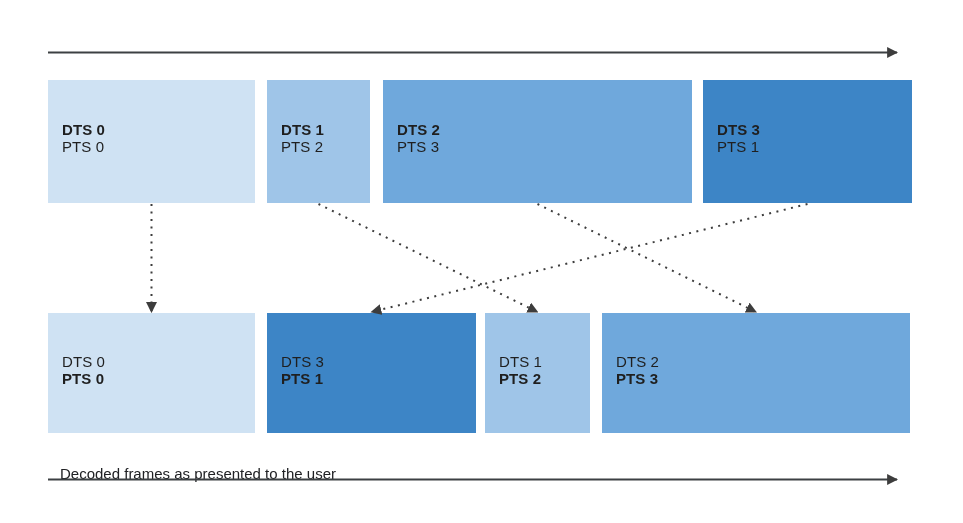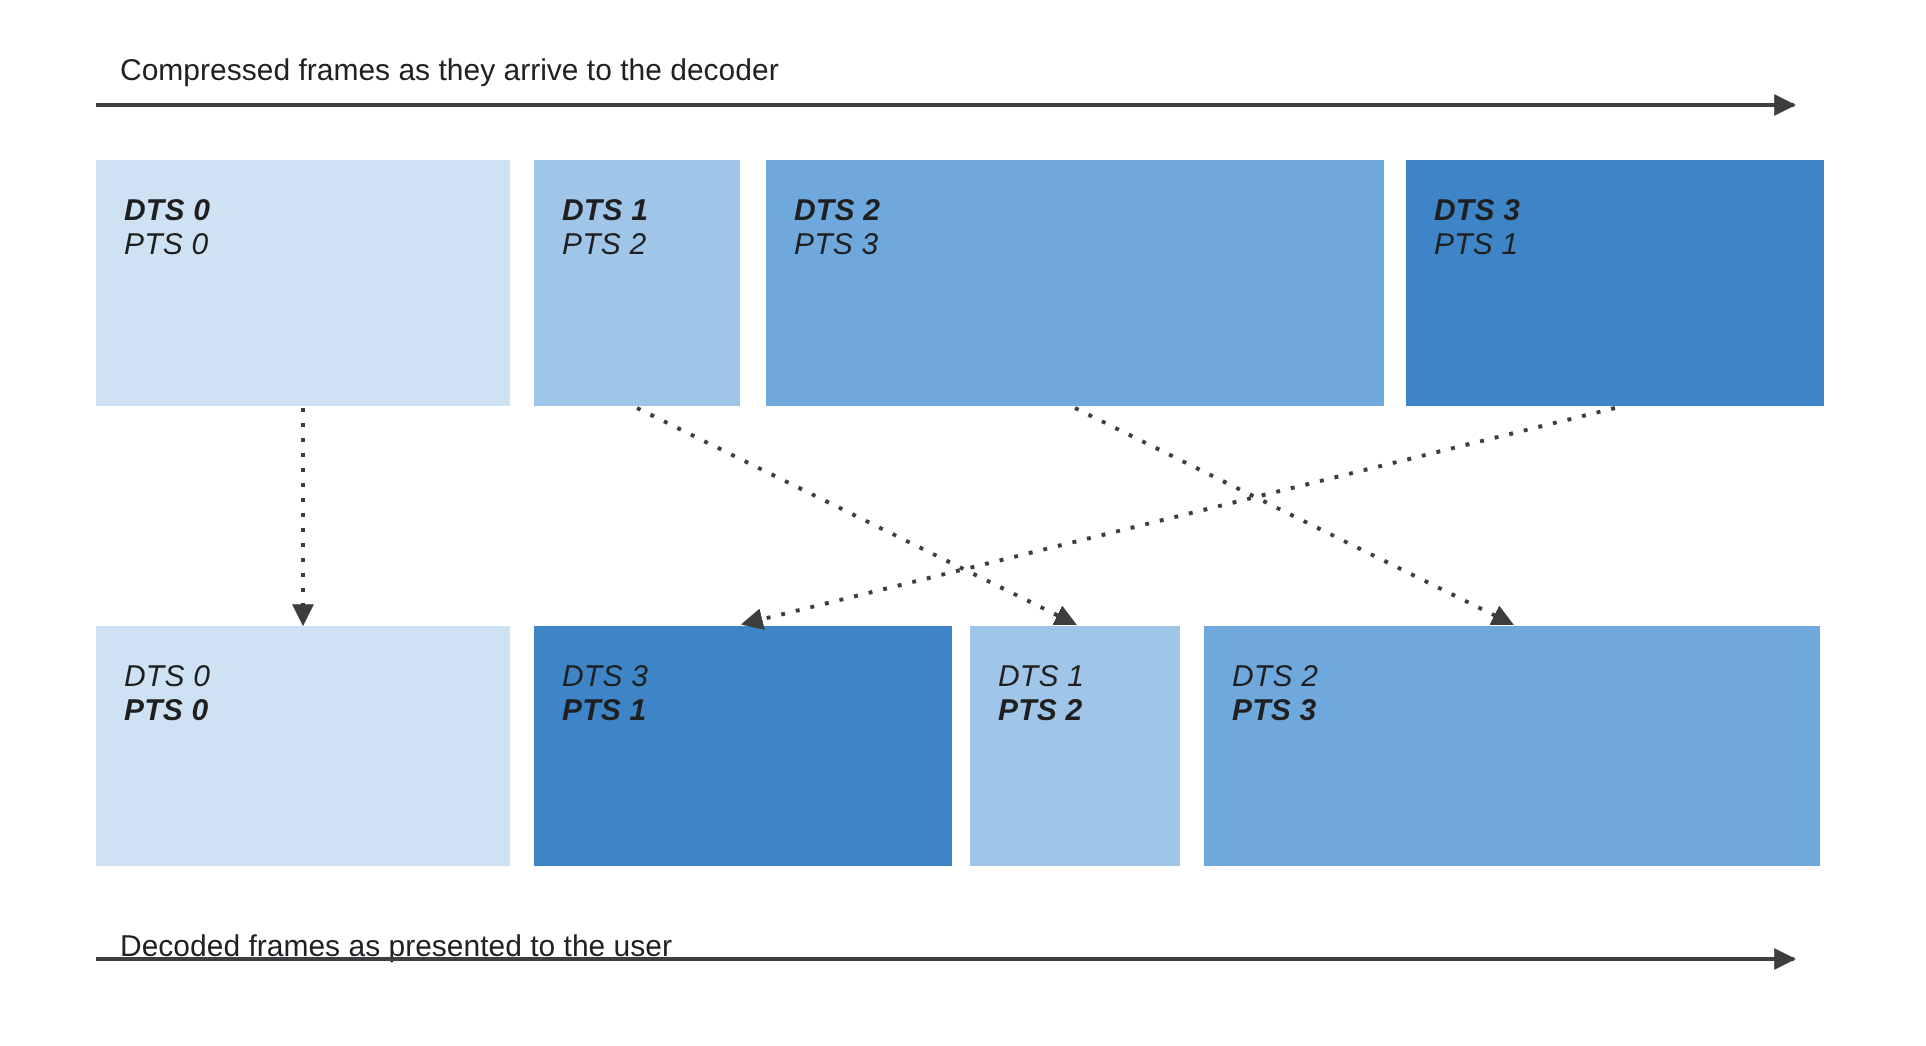--- a/index.html
+++ b/index.html
@@ -24,25 +24,24 @@
     white-space: nowrap;
   }
   .axis-label.top    { top: 27px; }
   .axis-label.bottom { top: 449px; margin-top: 16px; }
 
   .frame {
     position: absolute;
     box-sizing: border-box;
     display: flex;
     flex-direction: column;
-    justify-content: flex-start;
+    justify-content: center;
     padding: 17px 14px 24px 14px;
     font-size: 15px;
     color: #1f1f1f;
-    font-style: italic;
   }
   .frame .ts { line-height: 17px; font-weight: 400; letter-spacing: 0.1px; }
   .frame.em-dts .dts { font-weight: 700; }
   .frame.em-pts .pts { font-weight: 700; }
 
   
   .f-t0 { left: 48px;  top: 80px;  width: 207px; height: 123px; }
   .f-t1 { left: 267px; top: 80px;  width: 103px; height: 123px; }
   .f-t2 { left: 383px; top: 80px;  width: 309px; height: 123px; }
   .f-t3 { left: 703px; top: 80px;  width: 209px; height: 123px; }
@@ -58,21 +57,20 @@
     pointer-events: none;
   }
   .axis-line { stroke: #3c4043; stroke-width: 2; }
   .conn      { stroke: #3d3d3d; stroke-width: 2; stroke-dasharray: 2 5.5; fill: none; }
 </style>
 </head>
 <body>
 
 <div class="canvas">
 
-  <div class="axis-label top">Compressed frames as they arrive to the decoder</div>
 
   <div class="frame f-t0 em-dts" style="background: rgb(207, 226, 243);">
     <div class="ts dts">DTS 0</div>
     <div class="ts pts">PTS 0</div>
   </div>
   <div class="frame f-t1 em-dts" style="background: rgb(159, 197, 232);">
     <div class="ts dts">DTS 1</div>
     <div class="ts pts">PTS 2</div>
   </div>
   <div class="frame f-t2 em-dts" style="background: rgb(111, 168, 220);">

